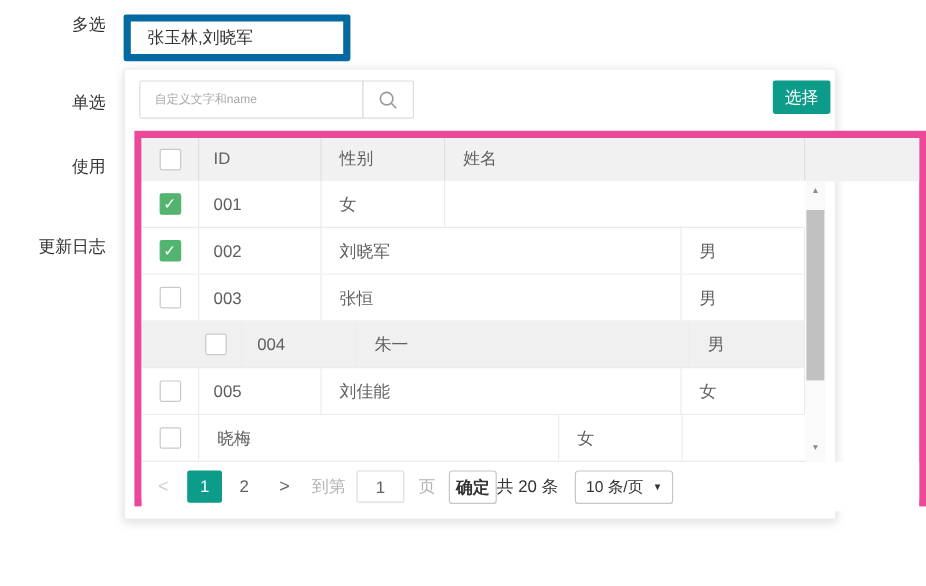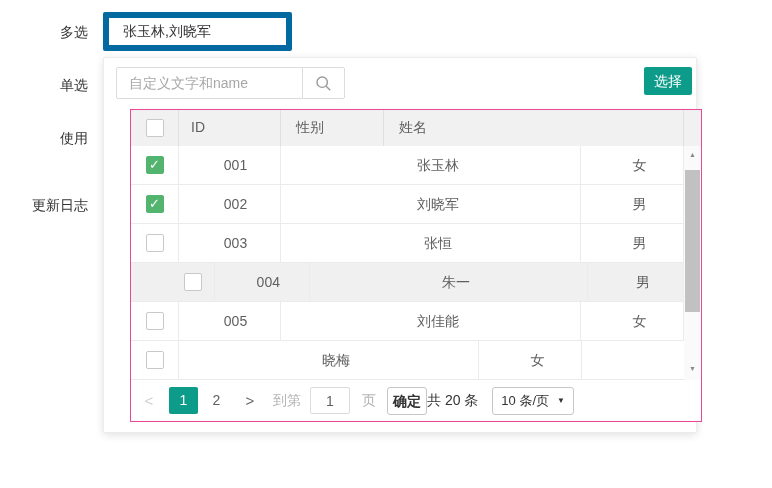--- a/index.html
+++ b/index.html
@@ -2,62 +2,62 @@
 <html><head>
 <meta charset="utf-8">
 <style>
   * { margin:0; padding:0; box-sizing:border-box; }
   html,body { width:772px; height:488px; background:#fff; overflow:hidden;
               font-family:"Liberation Sans","DejaVu Sans",sans-serif; }
   body { position:relative; }
 
   .form-label { position:absolute; left:0; width:88px; text-align:right;
                 font-size:14px; color:#333; line-height:20px; }
-  #lbl-multi { top:22px; } #lbl-single { top:75px; }
+  #lbl-multi { top:10px; } #lbl-single { top:75px; }
   #lbl-usage { top:128px; } #lbl-changelog { top:195px; }
 
   .multi-input { position:absolute; left:103px; top:12px; width:189px; height:39px;
                  border:6px solid #0369a1; border-radius:2px; padding:0 14px;
                  font-size:14px; color:#333; outline:none;
                  font-family:"Liberation Sans","DejaVu Sans",sans-serif; }
 
   .panel { position:absolute; left:103px; top:57px; width:594px; height:376px;
            background:#fff; border:1px solid #ececec; border-radius:2px;
            box-shadow:0 2px 8px rgba(0,0,0,.12); }
 
   .search-input { position:absolute; left:12px; top:9px; width:187px; height:32px;
                   border:1px solid #dcdcdc; border-radius:2px 0 0 2px; padding:0 12px;
-                  font-size:14px; color:#0c4a6e; outline:none;
+                  font-size:10px; color:#0c4a6e; outline:none;
                   font-family:"Liberation Sans","DejaVu Sans",sans-serif; }
   .search-input::placeholder { color:#a8a8a8; }
   .search-btn { position:absolute; left:198px; top:9px; width:43px; height:32px;
                 background:#fff; border:1px solid #dcdcdc; border-radius:0 2px 2px 0;
                 display:flex; align-items:center; justify-content:center; cursor:pointer; }
 
   .select-btn { position:absolute; left:540px; top:9px; width:48px; height:28px;
                 background:var(--teal); color:#fff; border:none; border-radius:2px;
                 font-size:14px; line-height:28px; text-align:center; cursor:pointer; }
 
-  .wrapper { position:absolute; left:26px; top:51px; width:572px; height:313px;
-             border:1px solid #ec4899; }
+  .wrapper { position:absolute; left:8px; top:51px; width:660px; height:313px;
+             border:6px solid #ec4899; }
 
   .thead { display:flex; height:36px; background:#f1f1f1; }
   .th { border-right:1px solid #e0e0e0; line-height:35px; font-size:14px; color:#606060; }
   .th:last-child { border-right:none; flex:1; }
   .col-cb { width:48px; display:flex; align-items:center; justify-content:center; }
   .col-id { width:102px; padding-left:12px; }
   .col-name { width:300px; padding-left:15px; }
   .col-gender { width:103px; padding-left:15px; }
 
   .tbody { position:relative; height:234px; }
   .trow { display:flex; width:553px; height:39px; border-bottom:1px solid #ebebeb;
           background:#fff; cursor:pointer; }
   .trow.hl { background:#f0f0f0;padding-left:40px; }
   .td { border-right:1px solid #ebebeb; line-height:38px; font-size:14px; color:#5f5f5f;
-        overflow:hidden; white-space:nowrap;text-align:center; }
+        overflow:hidden; white-space:nowrap; }
   .td.col-cb { line-height:normal; }
 
   .checkbox { width:18px; height:18px; background:#fff; border:1px solid #c9c9c9;
               border-radius:2px; cursor:pointer; }
   .checkbox.checked { background:var(--green); border-color:var(--green);
                       text-align:center; }
   .checkbox.checked::after { content:"✓"; color:#fff; font-size:13px; font-weight:bold;
                              line-height:16px; display:block; }
 
   .scrollbar { position:absolute; left:553px; top:0; width:17px; height:234px;
@@ -128,21 +128,20 @@
       <div class="th col-name">姓名</div>
       <div class="th"></div>
     </div>
 
     <div class="tbody">
       <div class="trow">
         <div class="td col-cb">
             <span class="checkbox checked"></span>
           </div>
         <div class="td col-id">001</div>
-        <div class="td col-name">张玉林</div>
         <div class="td col-gender">女</div>
       </div>
       <div class="trow">
         <div class="td col-cb">
             <span class="checkbox checked"></span>
           </div>
         <div class="td col-id">002</div>
         <div class="td col-name">刘晓军</div>
         <div class="td col-gender">男</div>
       </div>

